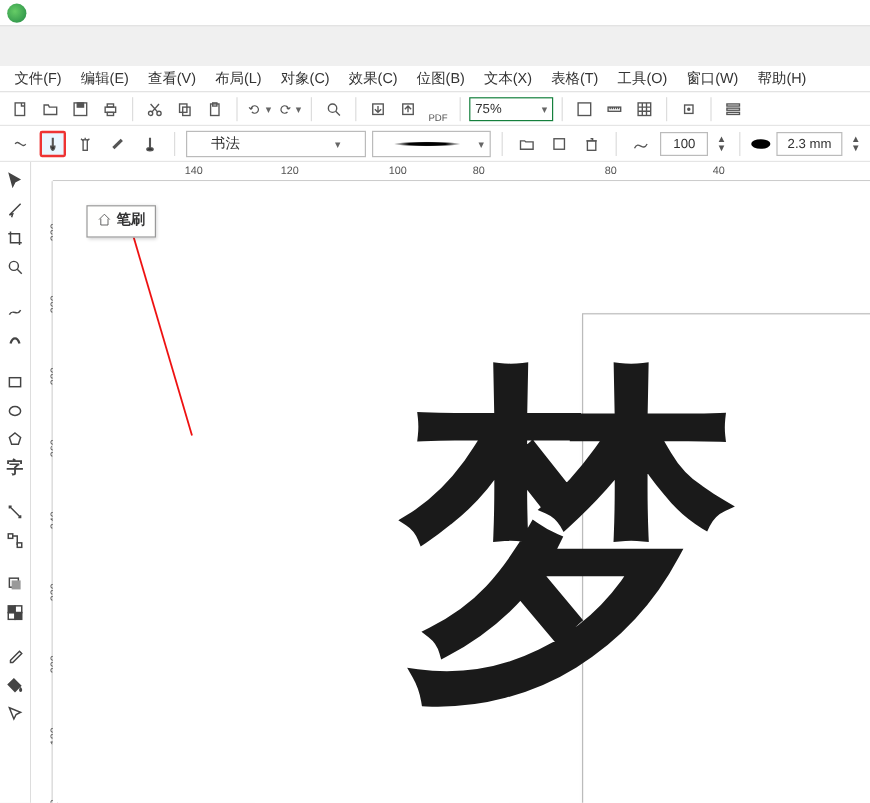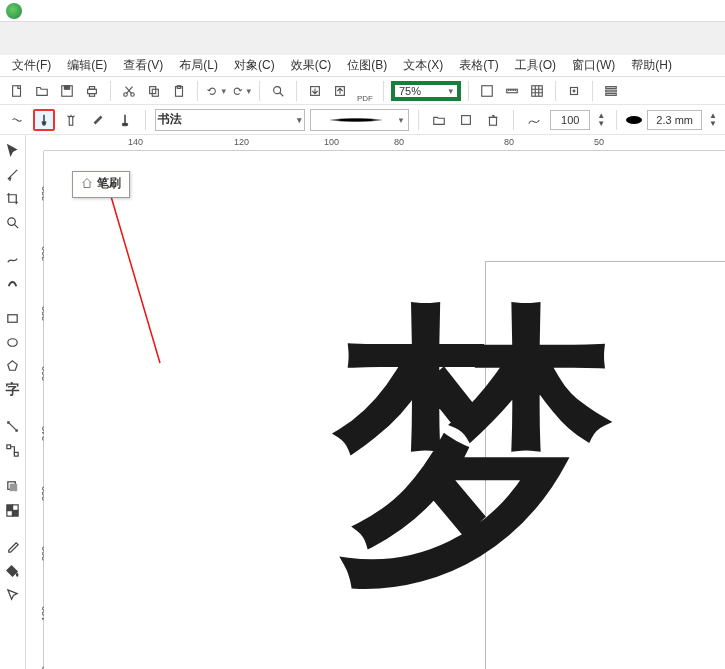--- a/index.html
+++ b/index.html
@@ -12,26 +12,26 @@
   
   
   .menubar { height: 22px; background: #fff; display: flex; align-items: center; padding: 0 4px; border-bottom: 1px solid #ddd; margin-top: 33px; }
   .menubar span { padding: 2px 8px; cursor: default; }
   
   
   .toolbar { height: 28px; background: #fff; display: flex; align-items: center; padding: 0 6px; gap: 3px; border-bottom: 1px solid #e5e5e5; }
   .tbtn { width: 22px; height: 22px; display: flex; align-items: center; justify-content: center; border: 1px solid transparent; border-radius: 2px; font-size: 13px; color: #555; }
   .tbtn svg { width: 14px; height: 14px; stroke: #555; fill: none; stroke-width: 1.3; }
   .sepv { width: 1px; height: 20px; background: #ddd; margin: 0 4px; }
-  .zoom { width: 70px; height: 20px; border: 4px solid #15803d; padding: 0 4px; display: flex; align-items: center; justify-content: space-between; font-size: 11px; background: #fff; }
+  .zoom { width: 70px; height: 20px; border: 1px solid #15803d; padding: 0 4px; display: flex; align-items: center; justify-content: space-between; font-size: 11px; background: #fff; }
   .drop::after { content: "▾"; font-size: 9px; margin-left: 3px; color: #666; }
   
   
   .propbar { height: 30px; background: #fff; display: flex; align-items: center; padding: 0 6px; gap: 5px; border-bottom: 1px solid #e5e5e5; }
-  .sel { height: 22px; border: 1px solid #bbb; background: #fff; display: flex; align-items: center; padding: 0 2px; font-size: 12px; font-weight: bold; }
+  .sel { height: 22px; border: 1px solid #bbb; background: #fff; display: flex; align-items: center; padding: 0 20px; font-size: 12px; }
   .sel.wide { width: 150px; justify-content: space-between; }
   .preview { width: 100px; height: 22px; border: 1px solid #bbb; background: #fff; display: flex; align-items: center; justify-content: center; }
   .preview .stroke { width: 80px; height: 6px; background: radial-gradient(ellipse 40px 3px at center, #000 40%, transparent 70%); }
   .numin { width: 40px; height: 20px; border: 1px solid #bbb; background: #fff; display: flex; align-items: center; justify-content: center; font-size: 11px; }
   
   
   .hl { border: 2px solid #e33 !important; background: #eaf6ff; }
   
   
   .main { display: flex; height: calc(669px - 22px - 22px - 28px - 30px); }
@@ -364,26 +364,26 @@
       </div>
     <div class="tb">
         <svg viewBox="0 0 16 16">
           <path d="M3 3l10 4-4 2-2 4z"></path>
         </svg>
       </div>
   </div>
 
   <div class="canvaswrap">
     <div class="hr">
-      <span class="tick" style="left:84px">140</span>
+      <span class="tick" style="left:110px">140</span>
       <span class="tick" style="left:190px">120</span>
       <span class="tick" style="left:280px">100</span>
       <span class="tick" style="left:350px">80</span>
       <span class="tick" style="left:460px">80</span>
-      <span class="tick" style="left:550px">50</span>
+      <span class="tick" style="left:550px">40</span>
     </div>
     <div class="vr">
       <span class="tick" style="top:50px;left:14px">320</span>
       <span class="tick" style="top:110px;left:14px">300</span>
       <span class="tick" style="top:170px;left:14px">280</span>
       <span class="tick" style="top:230px;left:14px">260</span>
       <span class="tick" style="top:290px;left:14px">240</span>
       <span class="tick" style="top:350px;left:14px">220</span>
       <span class="tick" style="top:410px;left:14px">200</span>
       <span class="tick" style="top:470px;left:14px">180</span>

